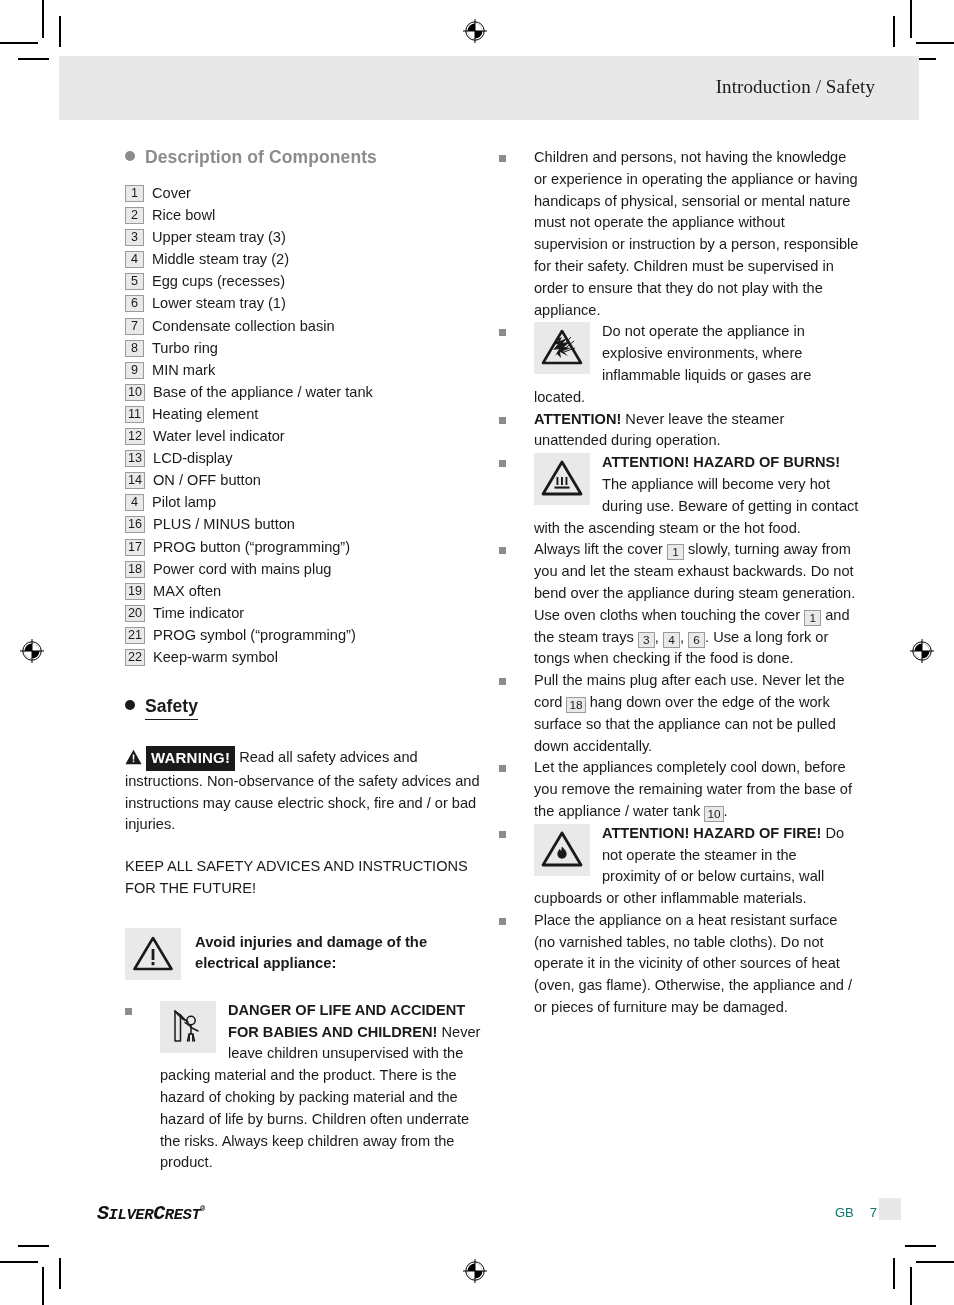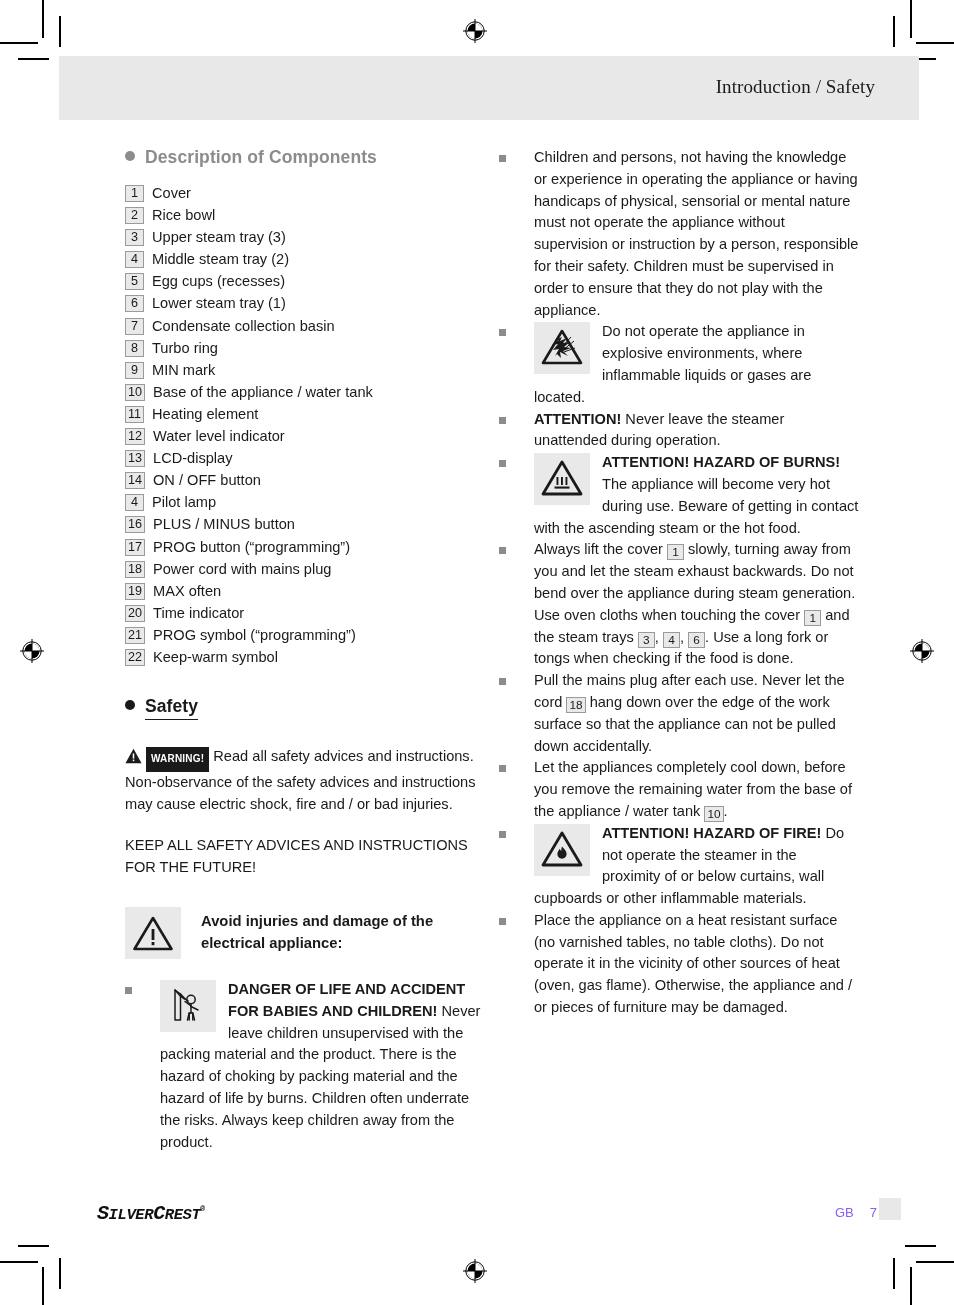--- a/index.html
+++ b/index.html
@@ -69,21 +69,21 @@
 
   
   .para { font-size:14.6px; line-height:21.8px; color:#1a1a1a; margin:0 0 0 0; }
   .spacer-sm { height:12px; }
   .spacer-md { height:20px; }
   .spacer-lg { height:28px; }
 
   
   .warning-badge {
     display:inline-block; background:#1a1a1a; color:#fff;
-    font-weight:bold; font-size:10px; padding:1px 5px 2px 5px;
+    font-weight:bold; font-size:15px; padding:1px 5px 2px 5px;
     vertical-align:-1px; letter-spacing:.2px;
   }
   .warn-tri {
     display:inline-block; width:17px; height:16px; vertical-align:-3px;
     margin-right:4px;
   }
 
   
   .iconplate {
     width:56px; height:52px; background:#e9e9e9;
@@ -101,37 +101,37 @@
   .sqlist > li .sqbullet {
     position:absolute; left:0; top:8px;
     width:7px; height:7px; background:#8c8c8c;
   }
 
   
   .li-icon-wrap { overflow:hidden; }
   .li-icon-wrap .iconplate { float:left; margin:1px 12px 1px 0; }
 
   
-  #avoid-callout { display:flex; align-items:flex-start; gap:20px; }
+  #avoid-callout { display:flex; align-items:flex-start; gap:14px; }
   #avoid-callout .iconplate { width:56px; height:52px; }
   #avoid-text { font-weight:bold; font-size:14.8px; line-height:21.5px; padding-top:4px; }
 
   
   #footer-logo {
     position:absolute; left:97px; top:1202px;
     font-family:Liberation Mono, monospace;
     font-style:italic; font-weight:bold; font-size:20px;
     letter-spacing:-0.4px; color:#111;
   }
   #footer-logo .small { font-size:15.5px; }
   #footer-logo sup { font-size:8px; vertical-align:super; }
   #footer-right {
     position:absolute; right:77px; top:1205px;
     display:flex; align-items:center; gap:16px;
-    font-size:13px; color:#8b5cf6;
+    font-size:13px; color:#0f766e;
   }
   #footer-pagebox {
     position:absolute; right:53px; top:1198px;
     width:22px; height:22px; background:#e8e8e8;
   }
 </style>
 </head>
 <body>
 
 <div>

